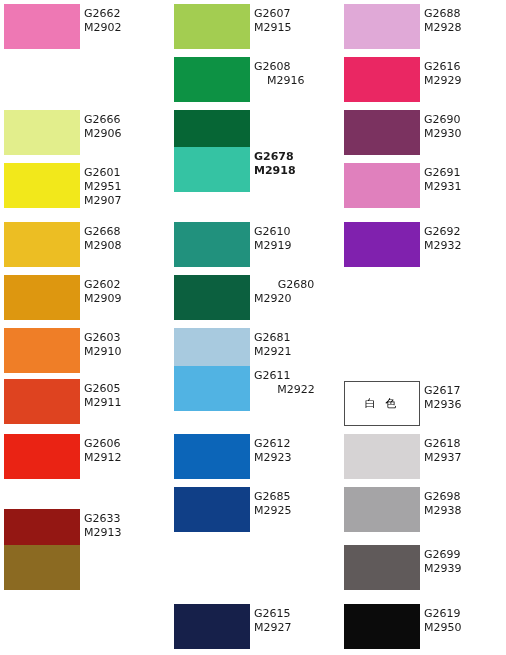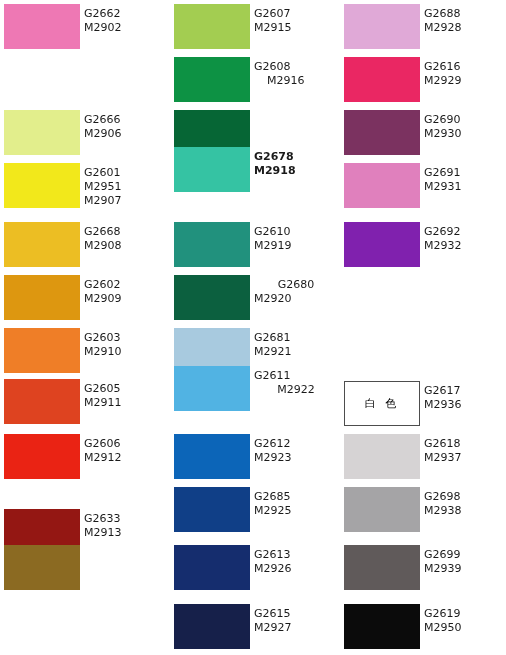--- a/index.html
+++ b/index.html
@@ -203,27 +203,20 @@
           <span class="code" style="color: rgb(26, 26, 26);">M2923</span>
         </div>
       </div>
       <div class="swatch-row" style="top: 487px;">
         <div class="chip" style="background: rgb(16, 63, 135);"></div>
         <div class="codes">
           <span class="code" style="color: rgb(26, 26, 26);">G2685</span>
           <span class="code" style="color: rgb(26, 26, 26);">M2925</span>
         </div>
       </div>
-      <div class="swatch-row" style="top: 545px;">
-        <div class="chip" style="background: rgb(21, 45, 110);"></div>
-        <div class="codes">
-          <span class="code" style="color: rgb(26, 26, 26);">G2613</span>
-          <span class="code" style="color: rgb(26, 26, 26);">M2926</span>
-        </div>
-      </div>
       <div class="swatch-row" style="top: 604px;">
         <div class="chip" style="background: rgb(22, 32, 74);"></div>
         <div class="codes">
           <span class="code" style="color: rgb(26, 26, 26);">G2615</span>
           <span class="code" style="color: rgb(26, 26, 26);">M2927</span>
         </div>
       </div>
     </div>
     <div class="column col-2">
       <div class="swatch-row" style="top: 4px;">

